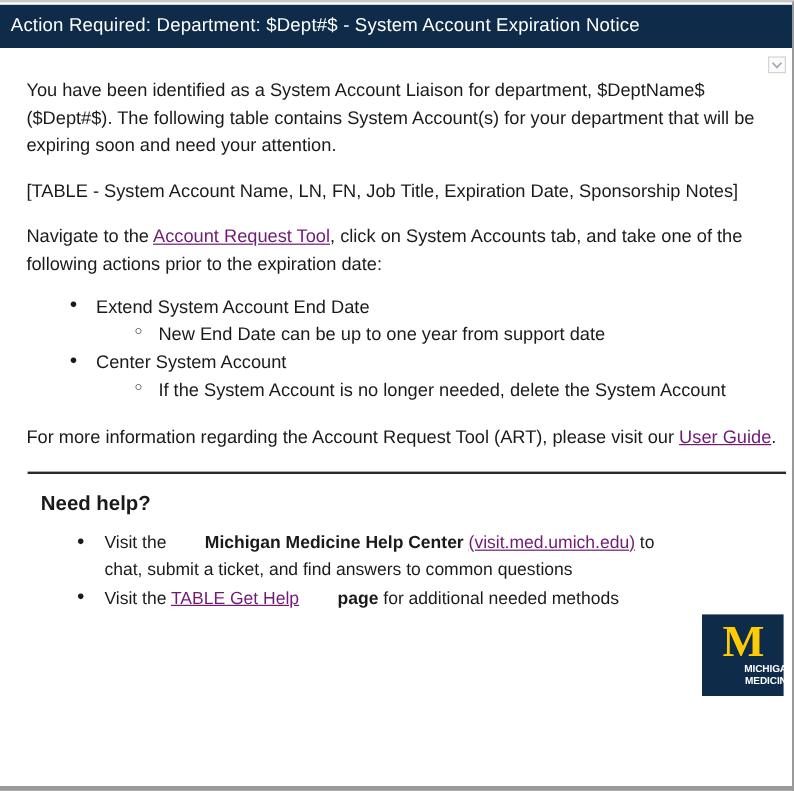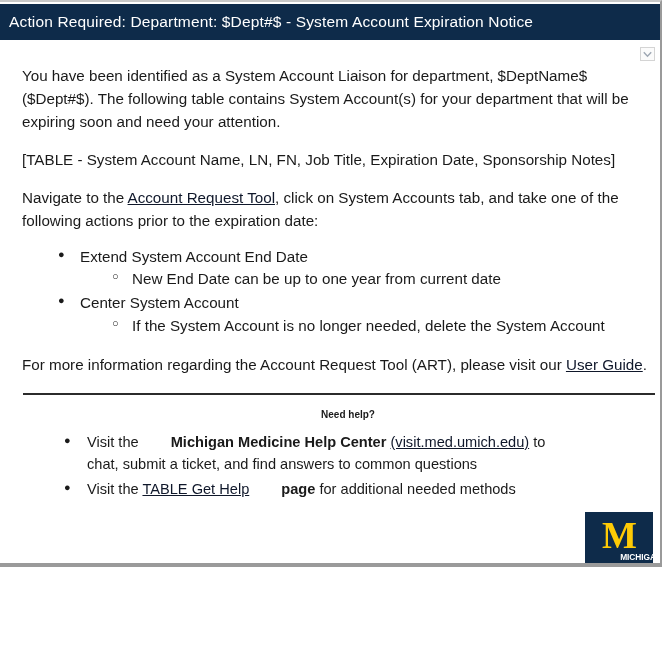--- a/index.html
+++ b/index.html
@@ -10,21 +10,21 @@
   body {
     width: 662px;
     height: 659px;
     font-family: "Liberation Sans", sans-serif;
     overflow: hidden;
   }
 
   #email-window {
     position: relative;
     width: 662px;
-    height: 567px;
+    height: 659px;
     box-sizing: border-box;
     background: #ffffff;
     border-right: 2px solid #9a9a9a;
     border-bottom: 4px solid #9a9a9a;
     border-top: 2px solid #c8c8c8;
     overflow: hidden;
   }
 
   
   #subject-bar {
@@ -76,21 +76,21 @@
     font-size: 15.2px;
     line-height: 1.52;
   }
 
   .para {
     margin: 0 0 15px 0;
   }
   .para.tight { margin-bottom: 13px; }
 
   a.link {
-    color: #0f172a;
+    color: #701a75;
     text-decoration: underline;
   }
   .bold { font-weight: bold; padding-left: 28px; }
 
   
   ul.bullets {
     list-style: none;
     margin: 0;
     padding: 0;
   }
@@ -131,23 +131,22 @@
   
   hr.rule {
     border: none;
     border-top: 2px solid #2b2b2b;
     margin: 17px 7px 12px 1px;
   }
 
   
   #need-help-heading {
     font-weight: bold;
-    font-size: 10px;
+    font-size: 17px;
     margin: 0 0 10px 12px;
-    text-align: center;
   }
   ul.help-bullets {
     list-style: none;
     margin: 0;
     padding: 0;
   }
   ul.help-bullets > li {
     position: relative;
     padding-left: 65px;
     padding-right: 85px;
@@ -219,21 +218,21 @@
 
     <p class="para tight"><span>Navigate to the </span><a class="link" href="#">Account Request Tool</a><span>, click on System Accounts tab, and take one of the following actions prior to the expiration date:</span></p>
 
     <ul class="bullets" id="actions-list">
       <li>
         <span class="marker">●</span>
         <span>Extend System Account End Date</span>
         <ul class="sub">
           <li>
             <span class="marker">○</span>
-            <span>New End Date can be up to one year from current date</span>
+            <span>New End Date can be up to one year from support date</span>
           </li>
         </ul>
       </li>
       <li>
         <span class="marker">●</span>
         <span>Center System Account</span>
         <ul class="sub">
           <li>
             <span class="marker">○</span>
             <span>If the System Account is no longer needed, delete the System Account</span>

